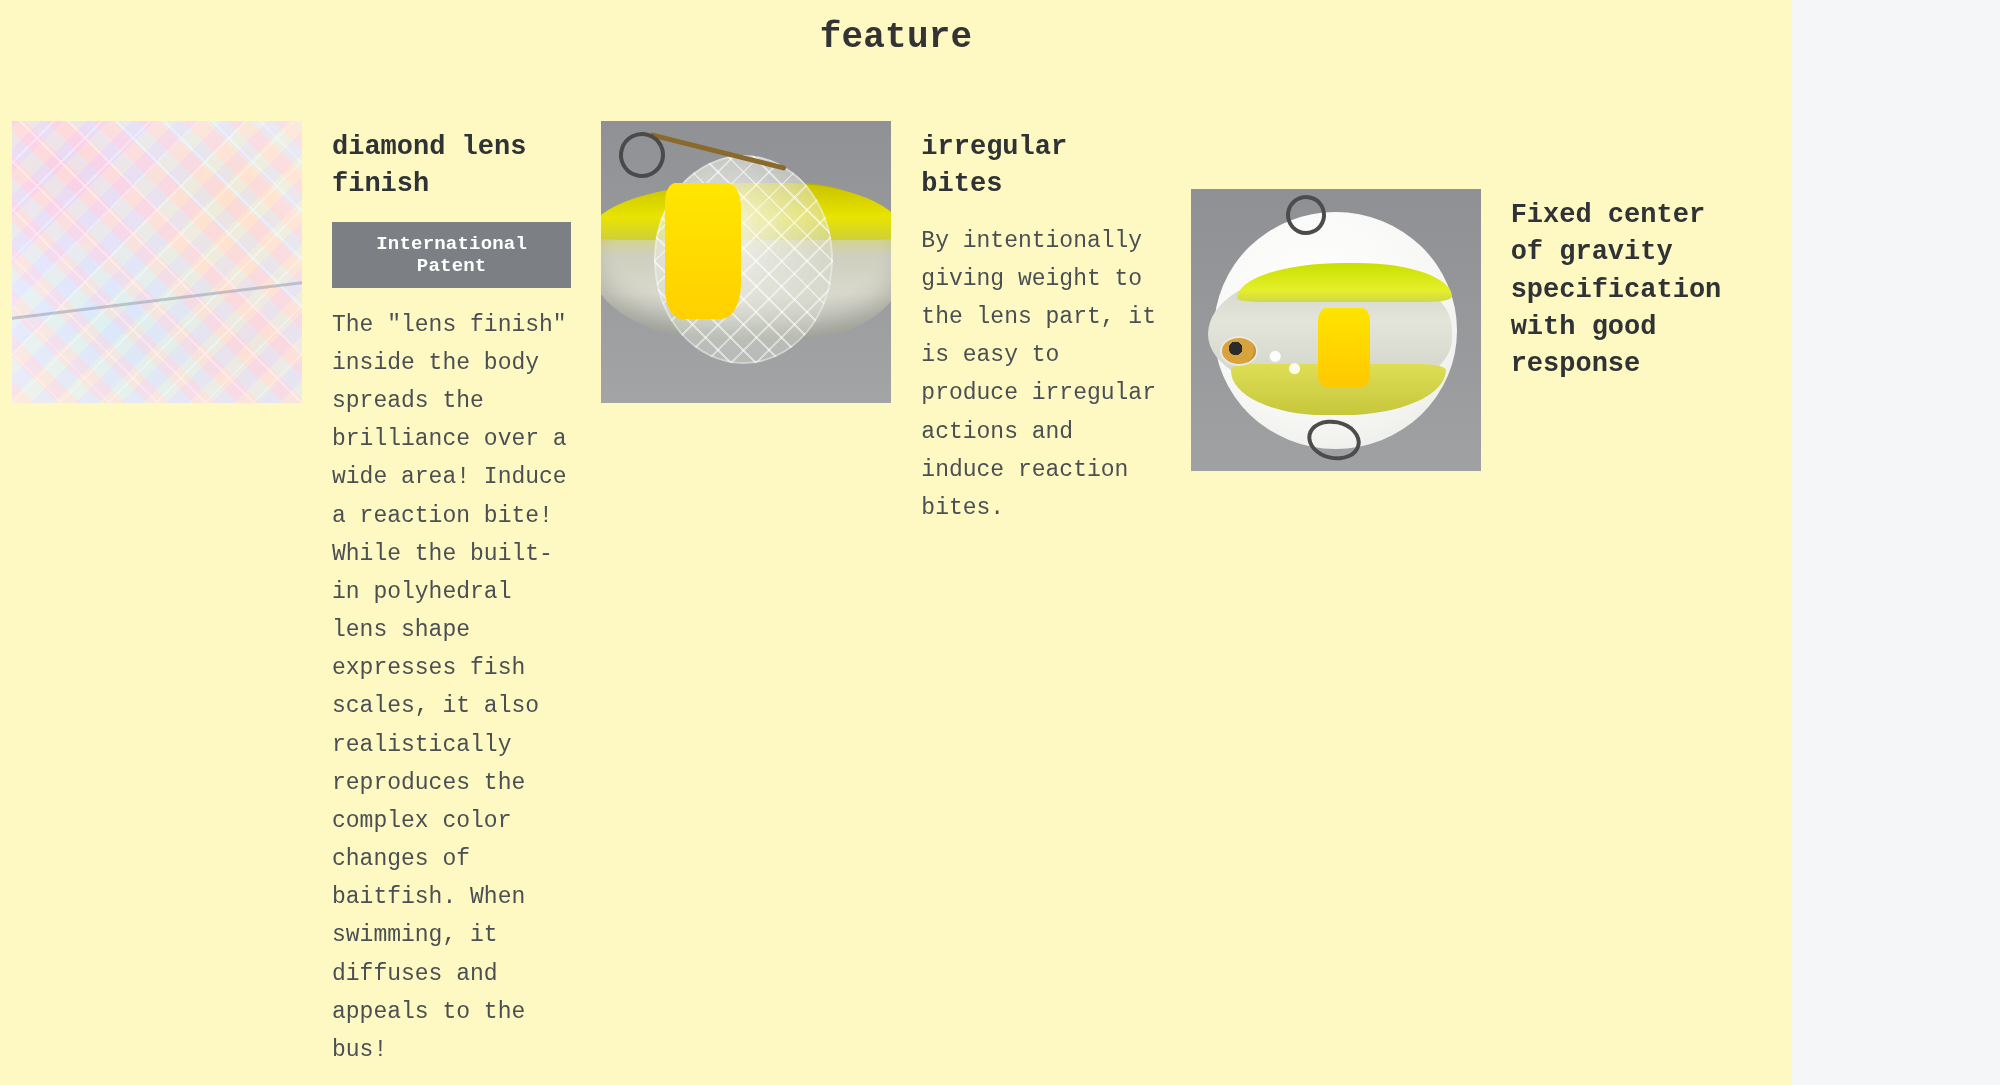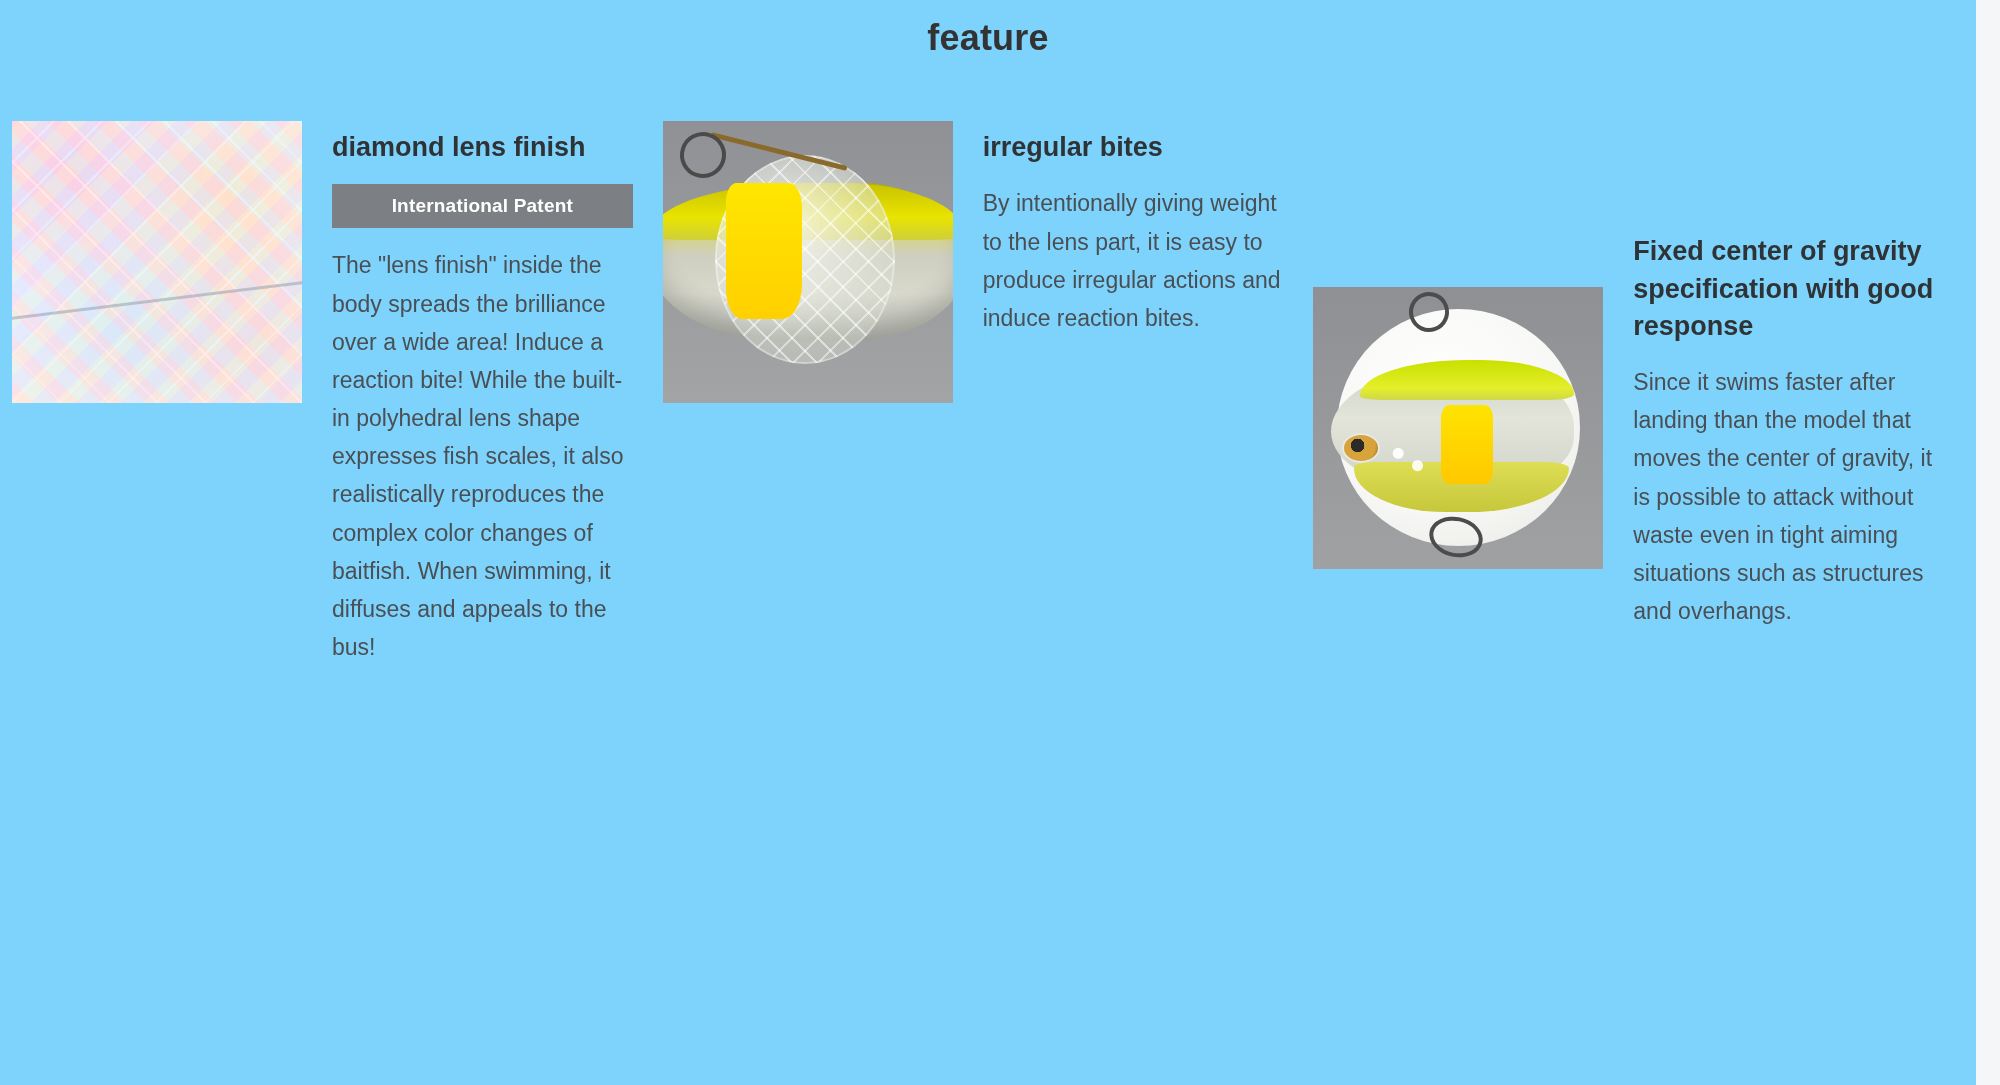--- a/index.html
+++ b/index.html
@@ -6,25 +6,26 @@
   html, body {
     margin: 0;
     padding: 0;
     width: 2000px;
     height: 1085px;
     background: #f4f6f8;
     font-family: "Liberation Sans", sans-serif;
     color: #3c4043;
   }
   .page {
-    width: 1976px;
+    width: 1792px;
     min-height: 1085px;
-    background: #7dd3fc;
+    background: #fef9c3;
     position: relative;
     overflow: hidden;
+    font-family: Liberation Mono, monospace;
   }
   .page-title {
     text-align: center;
     font-size: 36px;
     font-weight: bold;
     color: #333333;
     letter-spacing: 0.2px;
     padding-top: 16px;
     margin: 0 0 0 0;
     line-height: 1.2;
@@ -74,21 +75,21 @@
     margin-bottom: 18px;
     letter-spacing: 0.2px;
   }
   .feature-text {
     font-size: 23px;
     line-height: 1.66;
     color: #4a4f54;
     margin: 0;
     font-weight: 400;
   }
-  .row2 { margin-top: 68px; align-items: center; }
+  .row2 { margin-top: 68px; }
 
   
   .img-diamond {
     background:
       radial-gradient(circle at 22% 18%, rgba(255,180,200,0.55), transparent 42%),
       radial-gradient(circle at 72% 26%, rgba(255,214,150,0.55), transparent 40%),
       radial-gradient(circle at 38% 72%, rgba(190,235,255,0.6), transparent 44%),
       radial-gradient(circle at 84% 78%, rgba(255,200,170,0.5), transparent 42%),
       linear-gradient(135deg, #ffe9ef 0%, #f2f6ff 30%, #fff6e2 60%, #eef7ff 100%);
     position: relative;
@@ -322,20 +323,19 @@
         <div class="l3-back"></div>
         <div class="l3-belly"></div>
         <div class="l3-yellow"></div>
         <div class="l3-dots"></div>
         <div class="l3-eye"></div>
         <div class="l3-hook-top"></div>
         <div class="l3-hook-bottom"></div>
       </div>
       <div class="feature-body">
         <h2 class="feature-title">Fixed center of gravity specification with good response</h2>
-        <p class="feature-text">Since it swims faster after landing than the model that moves the center of gravity, it is possible to attack without waste even in tight aiming situations such as structures and overhangs.</p>
       </div>
     </div>
 
     <div></div>
 
   </div>
 </div>
 
 </body></html>

